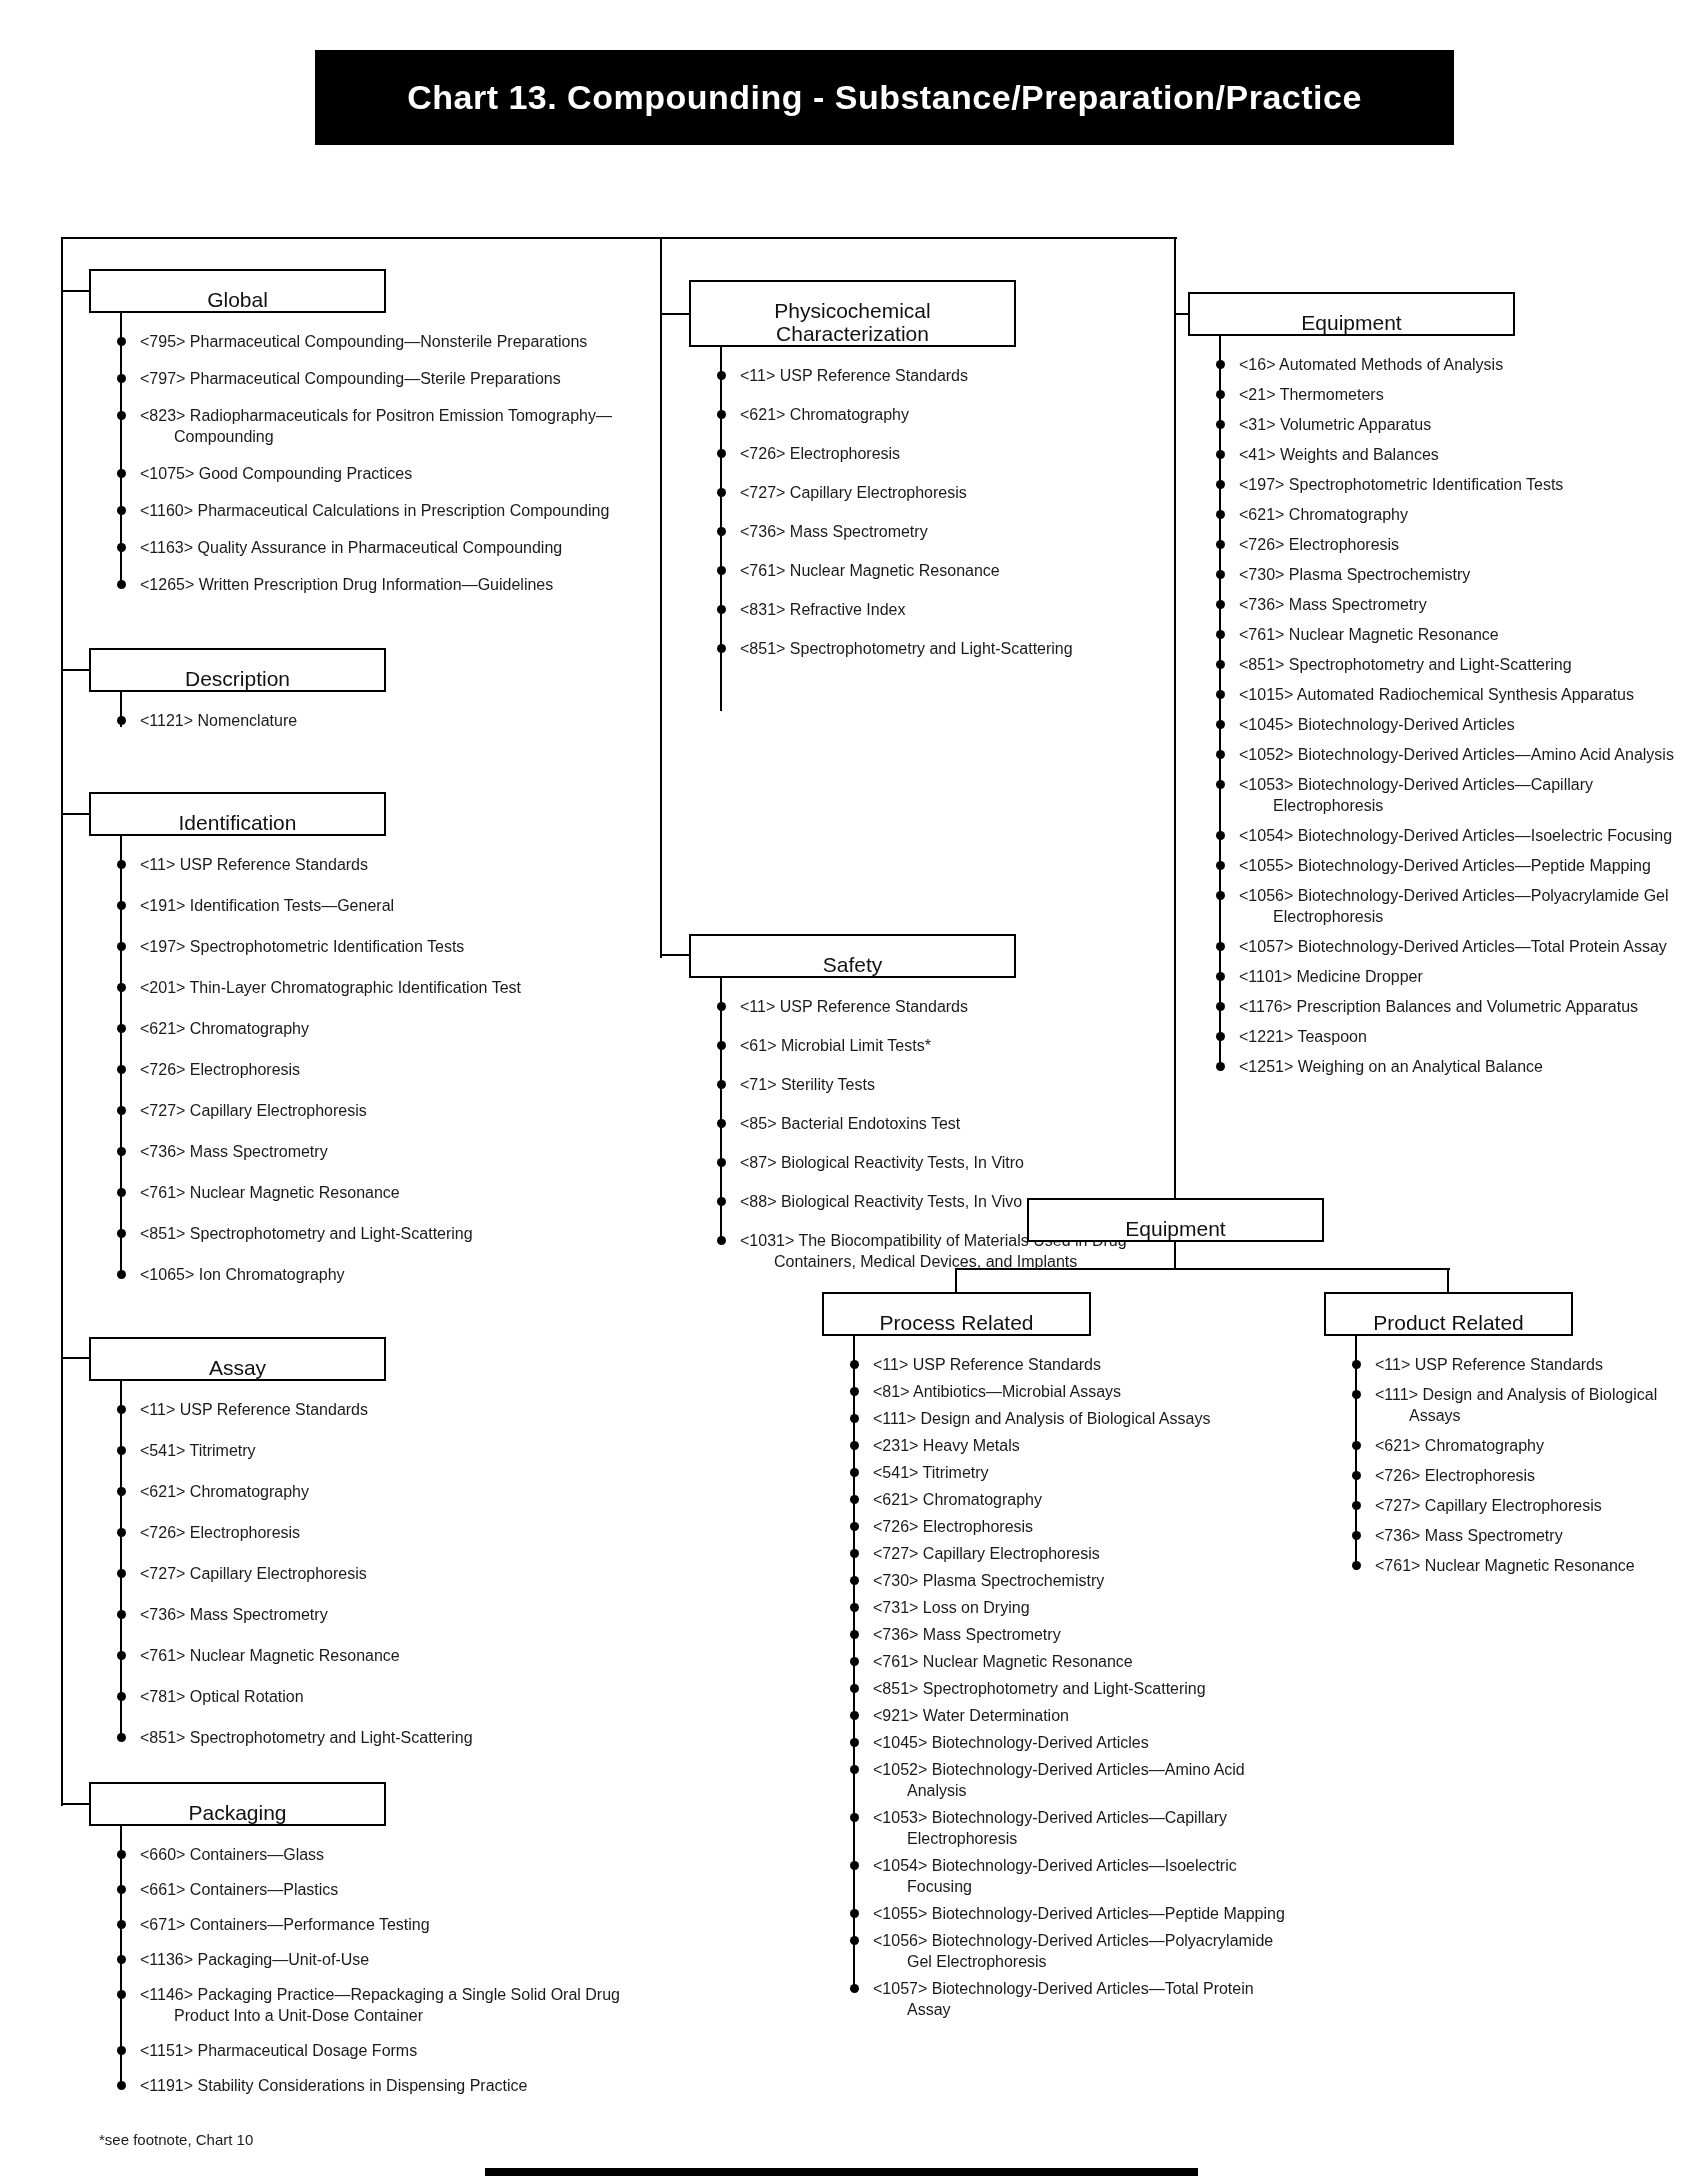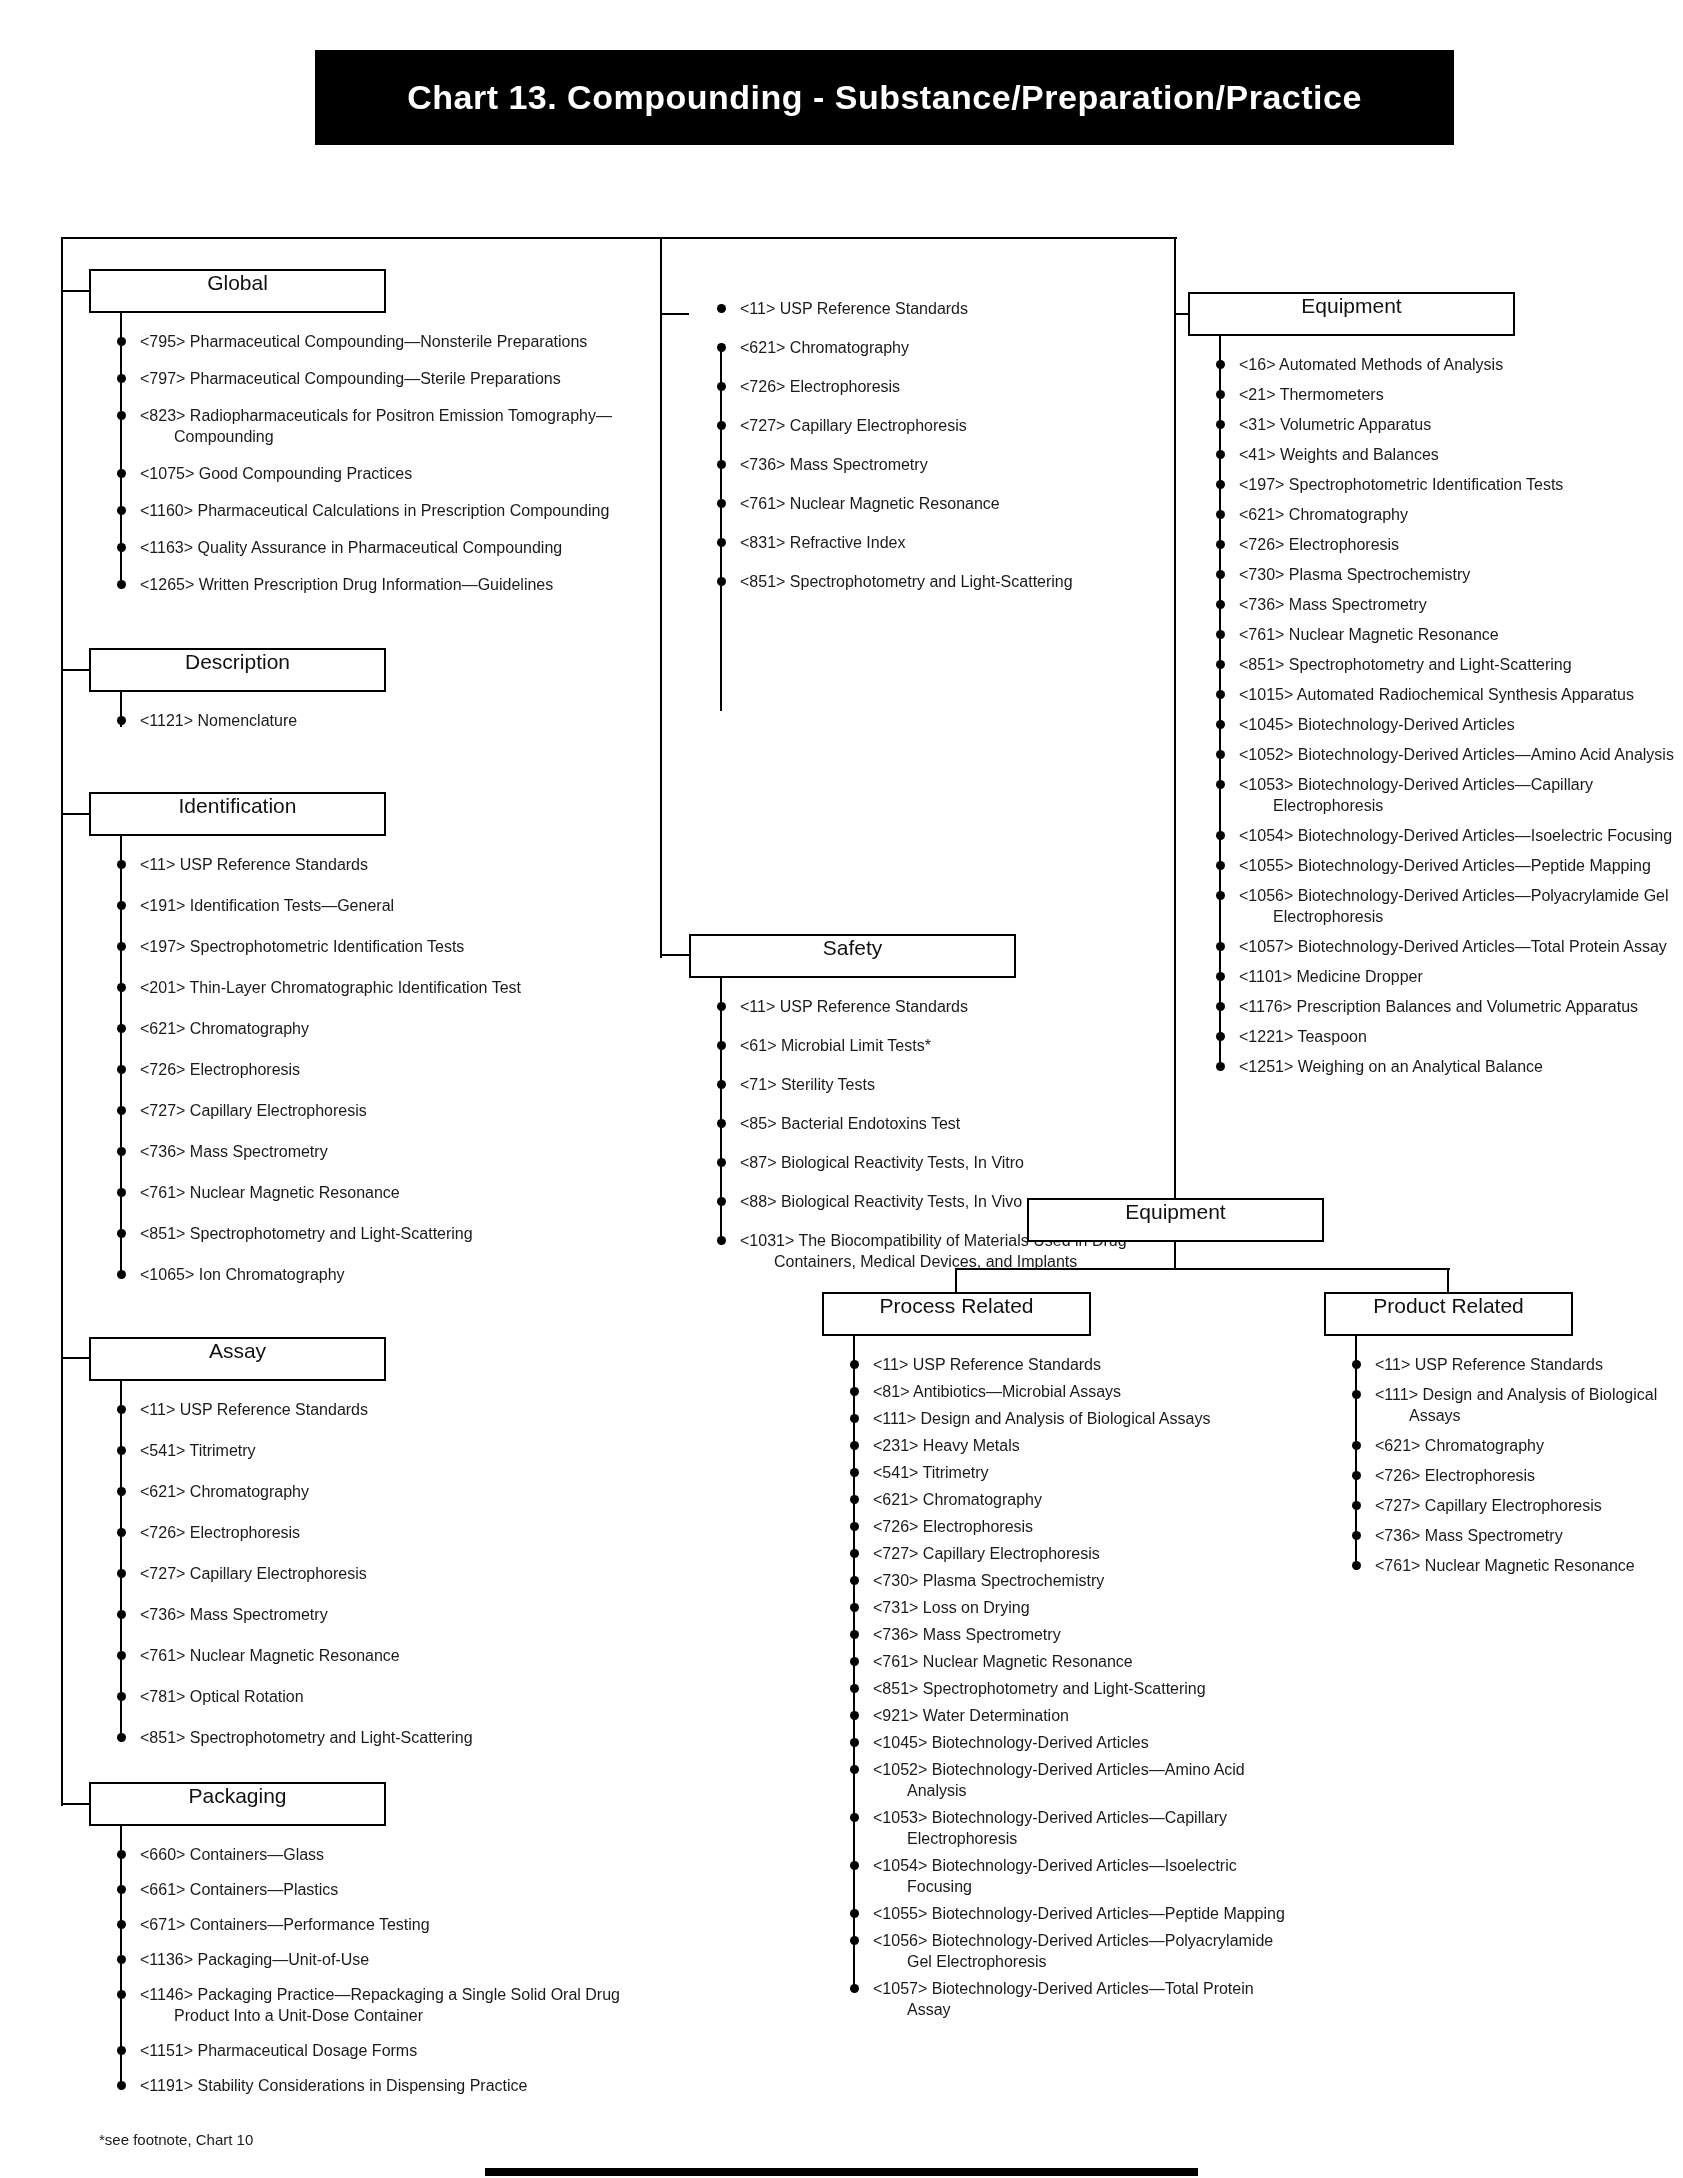--- a/index.html
+++ b/index.html
@@ -10,21 +10,21 @@
   #title-bar{position:absolute;left:315px;top:50px;width:1139px;height:95px;background:#000;
              display:flex;align-items:center;justify-content:center;}
   #title-bar .t{color:#fff;font-size:34px;font-weight:bold;letter-spacing:0.5px;}
 
   
   .line{position:absolute;background:#000;}
 
   
   .section{position:absolute;}
   .hbox{box-sizing:border-box;border:2px solid #000;background:#fff;height:44px;
-        display:flex;align-items:flex-start;justify-content:center;text-align:center;
+        display:flex;align-items:flex-end;justify-content:center;text-align:center;
         font-size:21px;line-height:23px;padding:0 8px;}
   .hbox.tall{height:67px;}
   .items{position:relative;margin-top:18px;}
   .item{position:relative;padding-left:85px;text-indent:-34px;font-size:16px;line-height:21px;color:#1a1a1a;}
   .bullet{position:absolute;left:28px;top:6px;width:9px;height:9px;border-radius:50%;background:#000;}
   .spine{position:absolute;left:31px;width:2px;background:#000;}
 
   
   .g16 .item{margin-bottom:16px}
   .g20 .item{margin-bottom:20px}
@@ -157,20 +157,23 @@
         <div class="item"><span class="bullet"></span><span class="txt">&lt;661&gt; Containers—Plastics</span></div>
         <div class="item"><span class="bullet"></span><span class="txt">&lt;671&gt; Containers—Performance Testing</span></div>
         <div class="item"><span class="bullet"></span><span class="txt">&lt;1136&gt; Packaging—Unit-of-Use</span></div>
         <div class="item"><span class="bullet"></span><span class="txt">&lt;1146&gt; Packaging Practice—Repackaging a Single Solid Oral Drug Product Into a Unit-Dose Container</span></div>
         <div class="item"><span class="bullet"></span><span class="txt">&lt;1151&gt; Pharmaceutical Dosage Forms</span></div>
         <div class="item"><span class="bullet"></span><span class="txt">&lt;1191&gt; Stability Considerations in Dispensing Practice</span></div>
       </div>
   </div>
 
   <div class="section" id="sec-physicochemical">
+    <div class="hbox tall">
+      <span>Physicochemical Characterization</span>
+    </div>
     <div class="spine" style="top: 67px; height: 364px;"></div>
     <div class="items g18" style="position: relative;">
         <div class="item"><span class="bullet"></span><span class="txt">&lt;11&gt; USP Reference Standards</span></div>
         <div class="item"><span class="bullet"></span><span class="txt">&lt;621&gt; Chromatography</span></div>
         <div class="item"><span class="bullet"></span><span class="txt">&lt;726&gt; Electrophoresis</span></div>
         <div class="item"><span class="bullet"></span><span class="txt">&lt;727&gt; Capillary Electrophoresis</span></div>
         <div class="item"><span class="bullet"></span><span class="txt">&lt;736&gt; Mass Spectrometry</span></div>
         <div class="item"><span class="bullet"></span><span class="txt">&lt;761&gt; Nuclear Magnetic Resonance</span></div>
         <div class="item"><span class="bullet"></span><span class="txt">&lt;831&gt; Refractive Index</span></div>
         <div class="item"><span class="bullet"></span><span class="txt">&lt;851&gt; Spectrophotometry and Light-Scattering</span></div>

